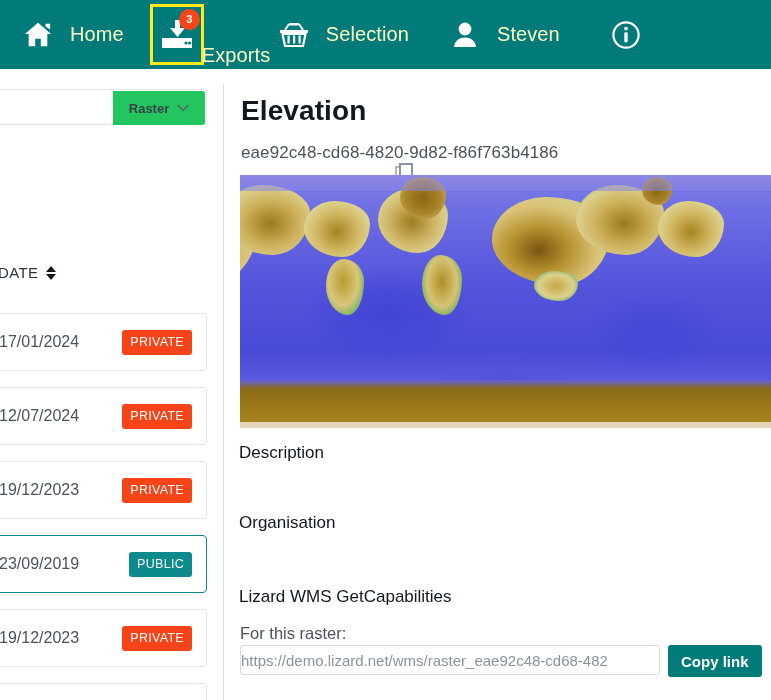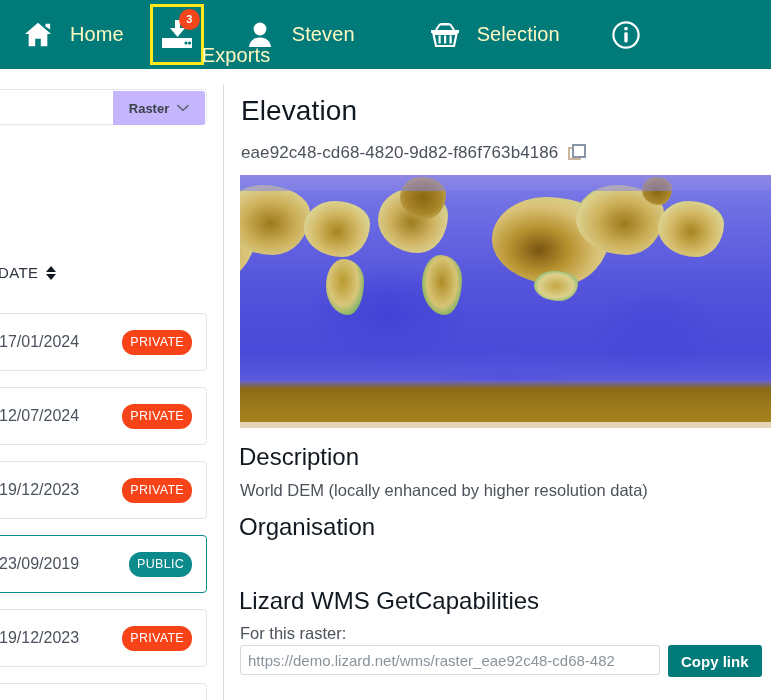--- a/index.html
+++ b/index.html
@@ -88,21 +88,21 @@
   #filter-bar {
     position: absolute; left: -120px; top: 20px;
     width: 327px; height: 36px;
     border: 1px solid #e3e7eb;
     border-radius: 4px;
     background: #ffffff;
   }
   #type-dropdown {
     position: absolute; right: 1px; top: 1px;
     width: 92px; height: 34px;
-    background: #c4b5fd;
+    background: #22c55e;
     border-radius: 0 3px 3px 0;
     display: flex; align-items: center; justify-content: center;
     cursor: pointer;
   }
   #type-dropdown .dd-label {
     font-size: 13px; font-weight: bold; color: #39424b;
   }
   #type-dropdown .dd-caret {
     margin-left: 8px; color: #5a646e; font-size: 11px;
   }
@@ -152,45 +152,45 @@
     border: 1px solid #0d8b8c;
   }
   .item-date {
     position: absolute; left: 118px;
     font-size: 16px; color: #4a525c;
     white-space: nowrap;
   }
   .item-badge {
     position: absolute; right: 14px;
     min-width: 62px; height: 25px;
-    border-radius: 12px;
+    border-radius: 3px;
     display: flex; align-items: center; justify-content: center;
     color: #ffffff;
     font-size: 12.5px;
     letter-spacing: 0.3px;
     padding: 0 8px;
     white-space: nowrap;
   }
 
   
   #main {
     position: absolute; left: 224px; top: 69px;
     width: 547px; height: 631px;
     background: #ffffff;
     overflow: hidden;
   }
   #raster-title {
     position: absolute; left: 17px; top: 26px;
     font-size: 28px; color: #111820;
-    font-weight: normal;
+    font-weight: bold;
     letter-spacing: 0.1px;
   }
   #uuid-row {
     position: absolute; left: 17px; top: 74px;
-    display: flex; align-items: center;
+    display: flex; align-items: center; flex-direction: column;
   }
   #uuid-text {
     font-size: 17px; color: #4b525b;
     letter-spacing: 0.1px;
   }
   #copy-uuid-icon {
     margin-left: 10px;
     position: relative;
     width: 19px; height: 19px;
     cursor: pointer;
@@ -234,21 +234,21 @@
   .ice-south { bottom: 0; height: 48px;
     background: linear-gradient(180deg, #6060e0 0%, #8a6a18 18%, #9c7a1a 55%, #a8851f 100%); }
   .antarctic-edge {
     position: absolute; bottom: 0; left: 0; width: 100%; height: 6px;
     background: #e4d3b6;
   }
 
   
   .sec-head {
     position: absolute; left: 15px;
-    font-size: 24px; color: #111820;
+    font-size: 17px; color: #111820;
     font-weight: normal;
   }
   .sec-body {
     position: absolute; left: 16px;
     font-size: 16.5px; color: #4b525b;
   }
   #desc-head { top: 374px; }
   #desc-body { top: 412px; }
   #org-head { top: 444px; }
   #org-body { top: 481px; }
@@ -257,21 +257,21 @@
 
   #wms-row {
     position: absolute; left: 16px; top: 576px;
     display: flex; align-items: stretch;
   }
   #wms-url {
     width: 420px; height: 30px;
     border: 1px solid #d5dade;
     border-radius: 3px;
     background: #ffffff;
-    padding: 0 7px;
+    padding: 0 0;
     font-size: 15px;
     color: #8a929b;
     font-family: "Liberation Sans", sans-serif;
     outline: none;
   }
   #copy-link-btn {
     margin-left: 8px;
     height: 32px;
     background: #007B7A;
     color: #ffffff;
@@ -306,45 +306,45 @@
         <path d="M15 1 L20 1 L20 9 L25 9 L17.5 18 L10 9 L15 9 Z" fill="#ffffff"></path>
         <path d="M2 19 L32 19 L32 29 L2 29 Z" fill="#ffffff"></path>
         <circle cx="26" cy="24" r="1.6" fill="#007B7A"></circle>
         <circle cx="29.5" cy="24" r="1.6" fill="#007B7A"></circle>
       </svg>
       <span class="badge-count">3</span>
     </span>
     <span class="nav-label">Exports</span>
   </div>
 
-  <div class="nav-item" id="nav-user">
-    <span class="nav-icon">
-      <svg width="24" height="28" viewBox="0 0 24 28" aria-hidden="true">
-        <circle cx="12" cy="8" r="6.4" fill="#ffffff"></circle>
-        <path d="M12 16.5 C5 16.5 1.5 21 1 26 L23 26 C22.5 21 19 16.5 12 16.5 Z" fill="#ffffff"></path>
-      </svg>
-    </span>
-    <span class="nav-label">Steven</span>
-  </div>
-
   <div class="nav-item" id="nav-selection">
     <span class="nav-icon">
       <svg width="32" height="28" viewBox="0 0 32 28" aria-hidden="true">
         <rect x="11" y="2" width="10" height="2.4" rx="1" fill="#ffffff"></rect>
         <path d="M11 3 L7 9 M21 3 L25 9" stroke="#ffffff" stroke-width="2" fill="none"></path>
         <path d="M2 9 L30 9 L30 12 L2 12 Z" fill="#ffffff"></path>
         <path d="M4.5 13 L27.5 13 L25 25 L7 25 Z" fill="none" stroke="#ffffff" stroke-width="2.2"></path>
         <rect x="9.5" y="14.5" width="2.2" height="8" fill="#ffffff"></rect>
         <rect x="15" y="14.5" width="2.2" height="8" fill="#ffffff"></rect>
         <rect x="20.5" y="14.5" width="2.2" height="8" fill="#ffffff"></rect>
       </svg>
     </span>
     <span class="nav-label">Selection</span>
   </div>
 
+  <div class="nav-item" id="nav-user">
+    <span class="nav-icon">
+      <svg width="24" height="28" viewBox="0 0 24 28" aria-hidden="true">
+        <circle cx="12" cy="8" r="6.4" fill="#ffffff"></circle>
+        <path d="M12 16.5 C5 16.5 1.5 21 1 26 L23 26 C22.5 21 19 16.5 12 16.5 Z" fill="#ffffff"></path>
+      </svg>
+    </span>
+    <span class="nav-label">Steven</span>
+  </div>
+
   <div class="nav-item" id="nav-info">
     <span class="nav-icon">
       <svg width="30" height="30" viewBox="0 0 30 30" aria-hidden="true">
         <circle cx="15" cy="15" r="12.6" fill="none" stroke="#ffffff" stroke-width="2.2"></circle>
         <circle cx="15" cy="8.6" r="1.9" fill="#ffffff"></circle>
         <rect x="13.3" y="12.2" width="3.4" height="10.2" rx="1.3" fill="#ffffff"></rect>
       </svg>
     </span>
   </div>
 </div>
@@ -431,21 +431,20 @@
     </div>
 
     <div class="landmass" style="left:160px;top:2px;width:46px;height:42px;background:radial-gradient(ellipse at 50% 50%, #8a6612 0%, #a9862a 55%, #c9ae5c 85%);"></div>
     <div class="landmass" style="left:402px;top:2px;width:30px;height:28px;background:radial-gradient(ellipse at 50% 50%, #8a6612 0%, #a9862a 60%, #c9ae5c 88%);"></div>
     <div class="ice-cap ice-north"></div>
     <div class="ice-cap ice-south"></div>
     <div class="antarctic-edge"></div>
   </div>
 
   <div class="sec-head" id="desc-head">Description</div>
-  <div class="sec-body" id="desc-body">World DEM (locally enhanced by higher resolution data)</div>
 
   <div class="sec-head" id="org-head">Organisation</div>
 
   <div class="sec-head" id="wms-head">Lizard WMS GetCapabilities</div>
   <div class="sec-body" id="wms-sub">For this raster:</div>
 
   <div id="wms-row">
     <input id="wms-url" type="text" readonly="" value="https://demo.lizard.net/wms/raster_eae92c48-cd68-482" style="">
     <button id="copy-link-btn">Copy link</button>
   </div>

